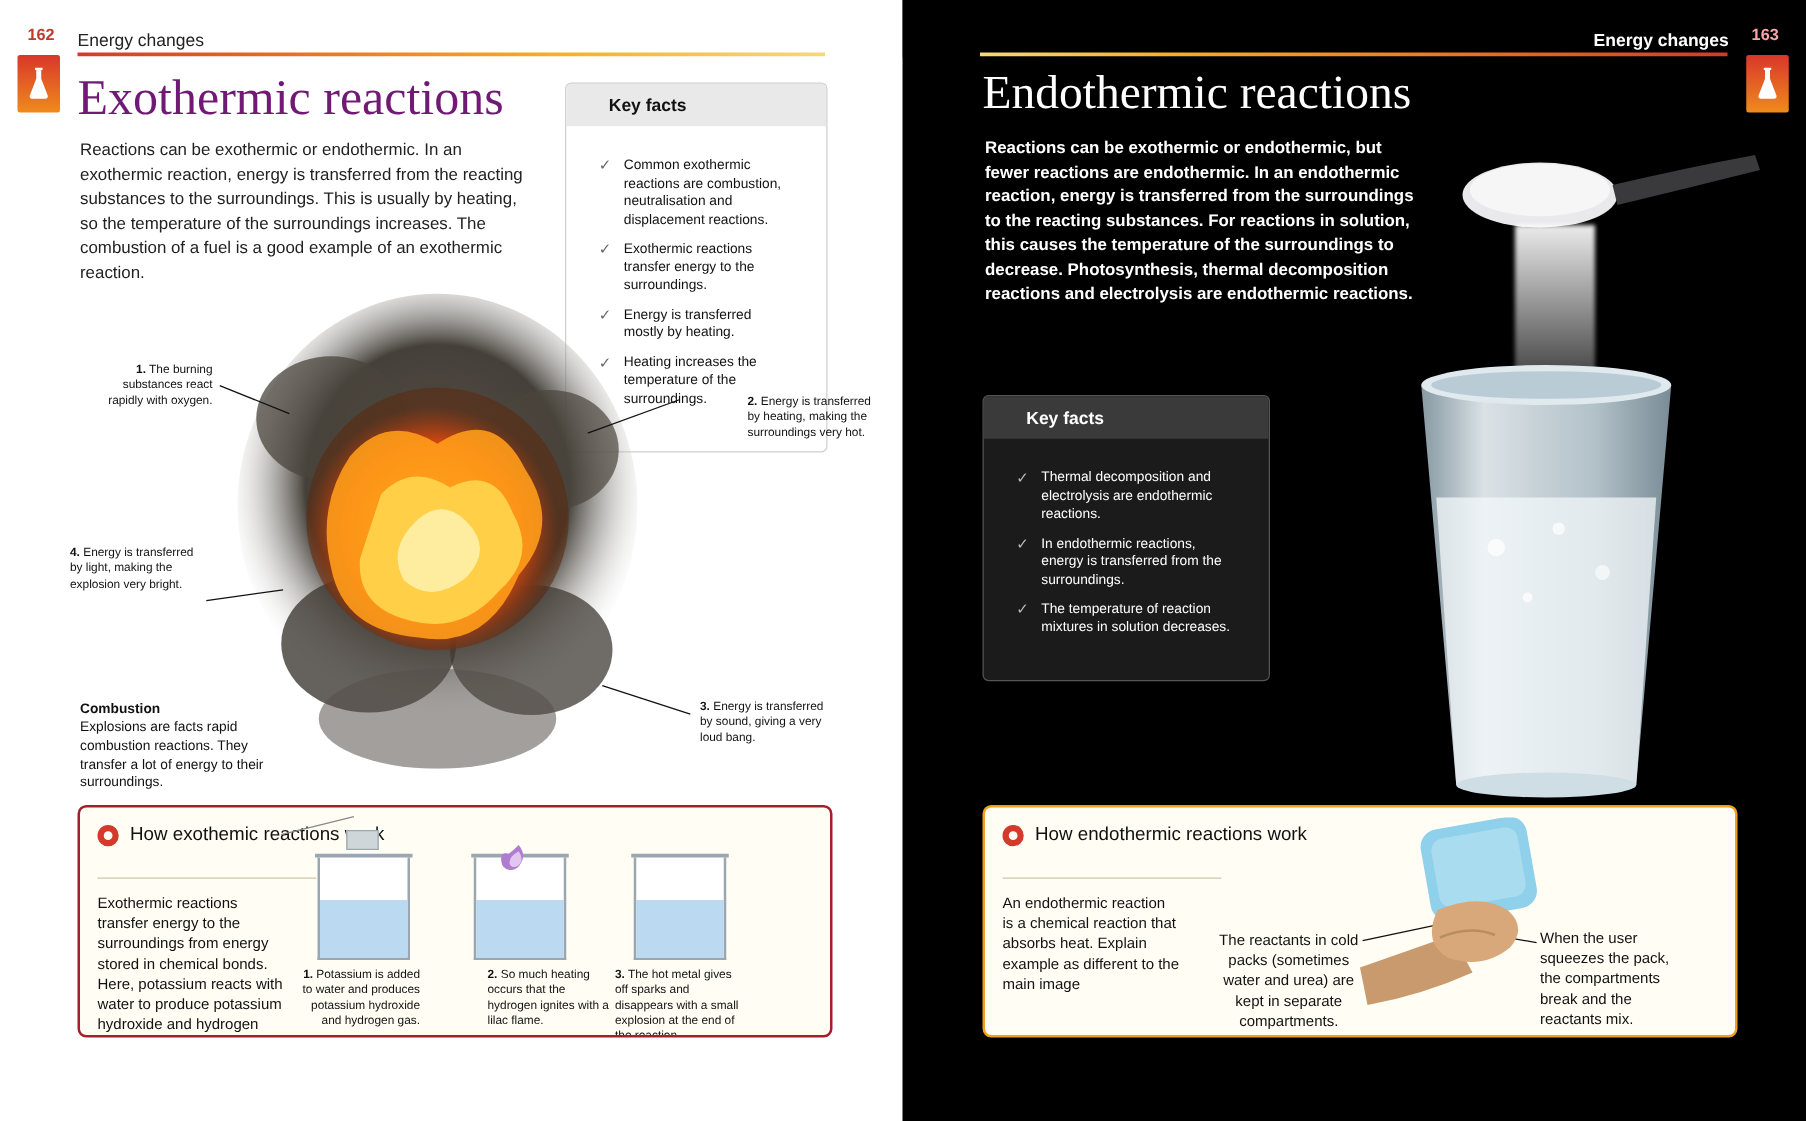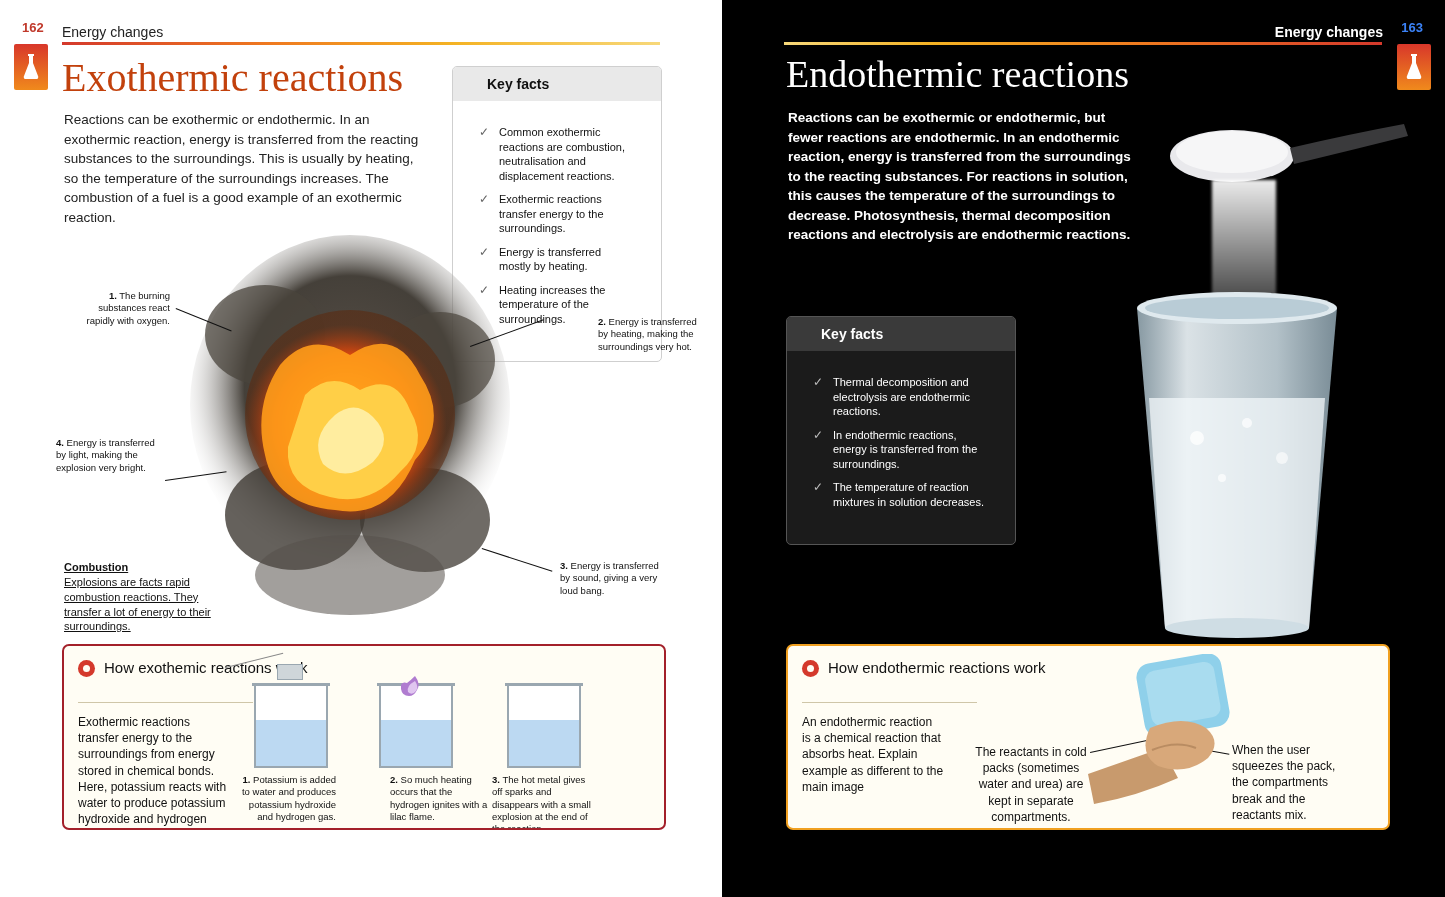--- a/index.html
+++ b/index.html
@@ -23,25 +23,25 @@
   .hdr-title-left{position:absolute;left:62px;top:24px;font-size:14px;color:#222;}
   .tab-left{position:absolute;left:14px;top:44px;width:34px;height:46px;
      background:linear-gradient(180deg,#d8372a,#f08a1c);border-radius:2px;}
   .tab-right{position:absolute;right:14px;top:44px;width:34px;height:46px;
      background:linear-gradient(180deg,#d8372a,#f08a1c);border-radius:2px;}
   .flask{position:absolute;left:50%;top:50%;transform:translate(-50%,-50%);}
 
   .hdr-right{position:absolute;left:0;top:0;width:723px;height:46px;background:#000;}
   .hdr-rule-r{position:absolute;left:62px;top:42px;width:598px;height:3px;
      background:linear-gradient(90deg,#f7d87a 0%,#f4b223 25%,#ef7a1f 60%,#d4392c 100%);}
-  .folio-right{position:absolute;right:22px;top:20px;font-size:13px;color:#3b82f6;font-weight:bold;}
+  .folio-right{position:absolute;right:22px;top:20px;font-size:13px;color:#fca5a5;font-weight:bold;}
   .hdr-title-right{position:absolute;right:62px;top:24px;font-size:14px;color:#fff;font-weight:bold;}
 
   h1.title{font-family:"Liberation Serif", serif;font-weight:normal;margin:0;}
-  .title-left{position:absolute;left:62px;top:54px;font-size:40px;color:#c2410c;text-align:right;}
+  .title-left{position:absolute;left:62px;top:54px;font-size:40px;color:#701a75;text-align:right;}
 
   .intro-left{position:absolute;left:64px;top:110px;width:360px;font-size:13.5px;
      line-height:1.45;color:#222;}
 
   
   .keyfacts{position:absolute;border-radius:5px;overflow:hidden;}
   .kf-left{left:452px;top:66px;width:208px;border:1px solid #cfcfcf;background:#fff;}
   .kf-left .kf-head{background:#e9e9e9;color:#111;}
   .kf-right{left:786px;top:316px;width:228px;border:1px solid #555;background:#1b1b1b;}
   .kf-right .kf-head{background:#3a3a3a;color:#fff;}
@@ -159,21 +159,21 @@
       <span>Energy is transferred by light, making the explosion very bright.</span>
     </div>
     <div class="leader" style="left:165px;top:480px;width:62px;transform:rotate(-8deg);"></div>
 
     <div class="callout" style="left:560px;top:560px;width:108px;">
       <b>3.</b>
       <span>Energy is transferred by sound, giving a very loud bang.</span>
     </div>
     <div class="leader" style="left:482px;top:548px;width:74px;transform:rotate(18deg);"></div>
 
-    <div class="callout" style="left:64px;top:560px;width:150px;line-height:1.35;font-size:11px;text-decoration:underline;">
+    <div class="callout" style="left:64px;top:560px;width:150px;line-height:1.35;font-size:11px;">
       <div style="font-weight:bold;">Combustion</div>
       <div>Explosions are facts rapid combustion reactions. They transfer a lot of energy to their surroundings.</div>
     </div>
 
     <div class="howbox how-left">
       <div class="gear"></div>
       <div class="how-title">How exothemic reactions work</div>
       <div class="how-rule"></div>
       <div class="how-text" style="left:14px;top:68px;width:150px;">Exothermic reactions transfer energy to the surroundings from energy stored in chemical bonds. Here, potassium reacts with water to produce potassium hydroxide and hydrogen gas.</div>
 

